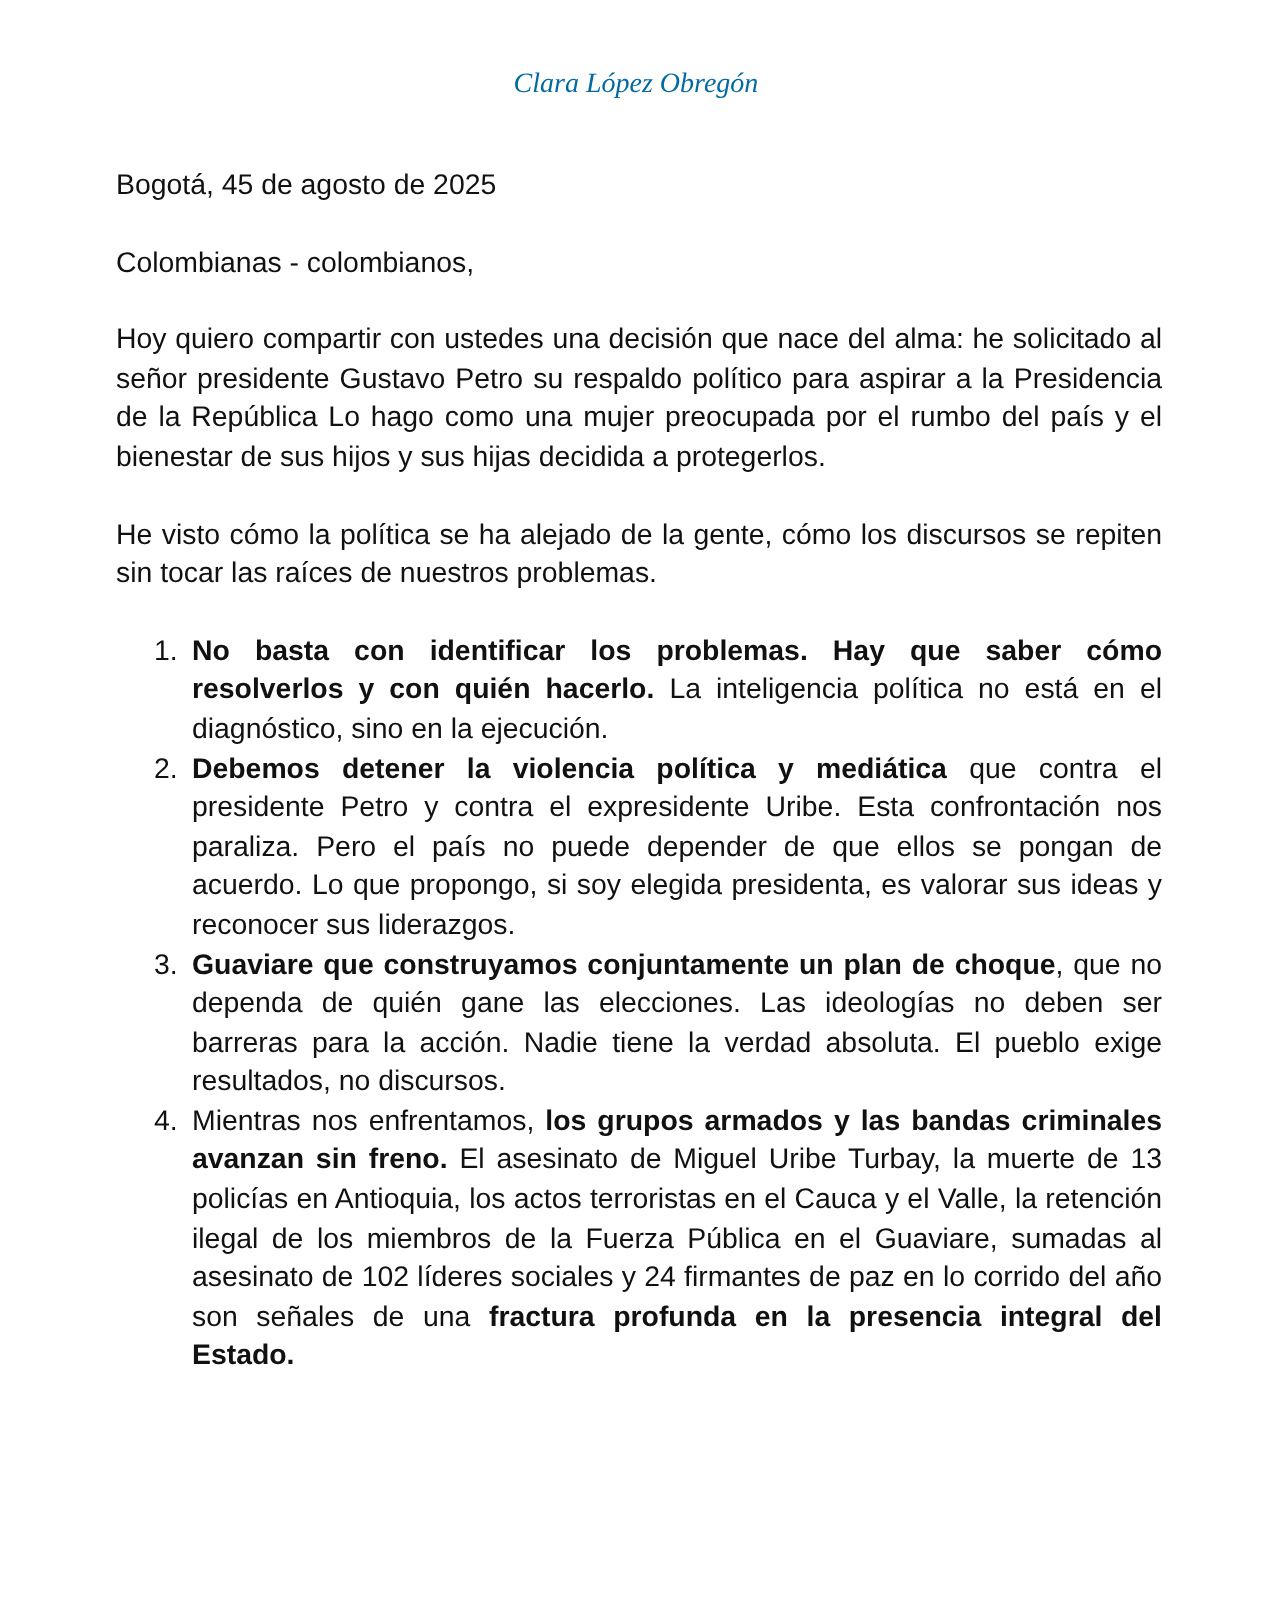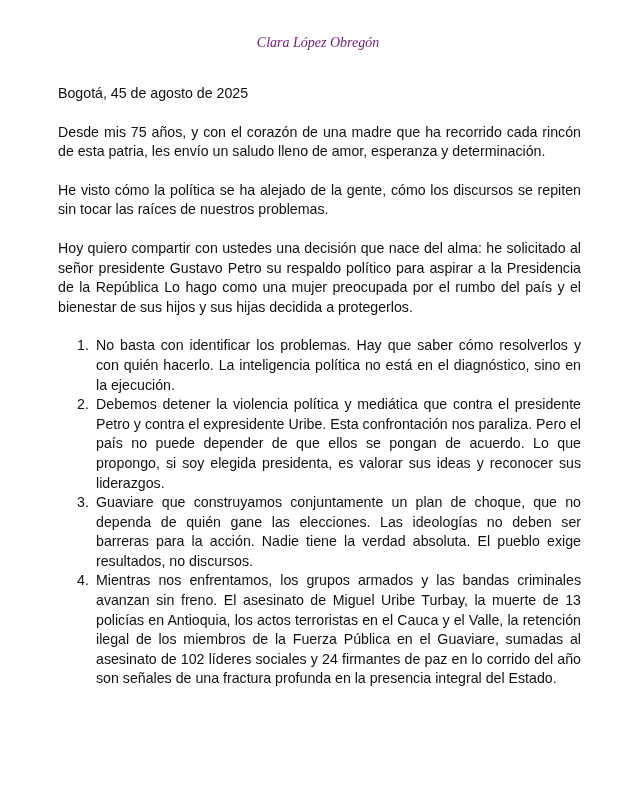--- a/index.html
+++ b/index.html
@@ -6,51 +6,51 @@
   body { width: 636px; height: 806px; overflow: hidden; position: relative; }
   .page {
     position: absolute; left: 0; top: 0; width: 636px; height: 806px; background: #fff;
     color: #111;
     font-family: "Liberation Sans", sans-serif;
     font-size: 14.2px;
     line-height: 19.6px;
   }
   .header-name {
     position: absolute; top: 33px; left: 0; width: 636px; text-align: center;
-    font-family: "Liberation Serif", serif; font-style: italic; font-size: 14px; color: #701a75;
+    font-family: "Liberation Serif", serif; font-style: italic; font-size: 14px; color: #0369a1;
   }
   .body {
     position: absolute; left: 58px; top: 84px; width: 523px;
   }
   .body p { margin: 0; }
   .date { margin-bottom: 19px !important; }
   .greet { margin-bottom: 19px !important; }
   .para { text-align: justify; margin-bottom: 19px !important; }
   ol.points {
     margin: 19px 0 0 0; padding: 0; list-style: none;
   }
   ol.points li {
     position: relative; padding-left: 38px; text-align: justify;
   }
   ol.points li .num {
     position: absolute; left: 19px; top: 0;
   }
-  b { font-weight: normal; }
+  b { font-weight: bold; }
 </style>
 </head>
 <body>
 
 <div class="page">
   <div class="header-name">Clara López Obregón</div>
 
   <div class="body">
     <p class="date">Bogotá, 45 de agosto de 2025</p>
-    <p class="para">Desde mis 75 años, y con el corazón de una madre que ha recorrido cada rincón de esta patria, les envío un saludo lleno de amor, esperanza y determinación.</p>
+    <p class="greet">Colombianas - colombianos,</p>
+    <p class="para">Hoy quiero compartir con ustedes una decisión que nace del alma: he solicitado al señor presidente Gustavo Petro su respaldo político para aspirar a la Presidencia de la República Lo hago como una mujer preocupada por el rumbo del país y el bienestar de sus hijos y sus hijas decidida a protegerlos.</p>
     <p class="para">He visto cómo la política se ha alejado de la gente, cómo los discursos se repiten sin tocar las raíces de nuestros problemas.</p>
-    <p class="para">Hoy quiero compartir con ustedes una decisión que nace del alma: he solicitado al señor presidente Gustavo Petro su respaldo político para aspirar a la Presidencia de la República Lo hago como una mujer preocupada por el rumbo del país y el bienestar de sus hijos y sus hijas decidida a protegerlos.</p>
 
     <ol class="points">
       <li>
         <span class="num">1.</span><b>No basta con identificar los problemas. Hay que saber cómo resolverlos y con quién hacerlo.</b><span> La inteligencia política no está en el diagnóstico, sino en la ejecución.</span>
       </li>
       <li>
         <span class="num">2.</span><b>Debemos detener la violencia política y mediática</b><span> que contra el presidente Petro y contra el expresidente Uribe. Esta confrontación nos paraliza. Pero el país no puede depender de que ellos se pongan de acuerdo. Lo que propongo, si soy elegida presidenta, es valorar sus ideas y reconocer sus liderazgos.</span>
       </li>
       <li>
         <span class="num">3.</span><b>Guaviare que construyamos conjuntamente un plan de choque</b><span>, que no dependa de quién gane las elecciones. Las ideologías no deben ser barreras para la acción. Nadie tiene la verdad absoluta. El pueblo exige resultados, no discursos.</span>

